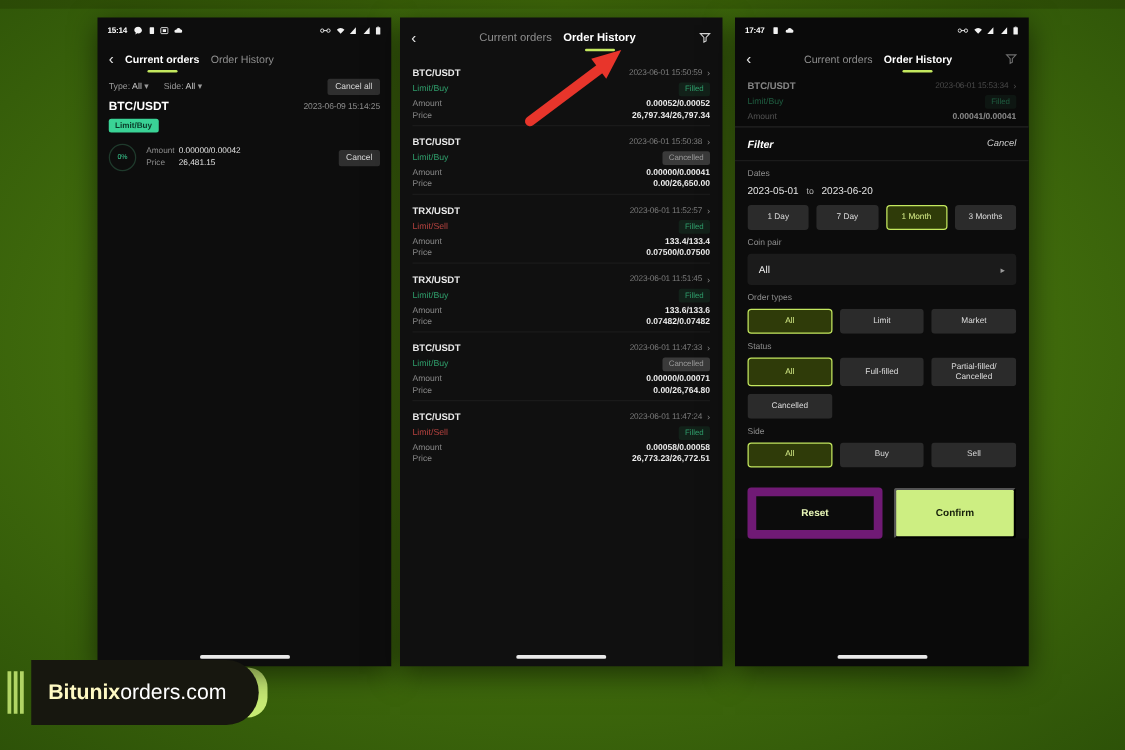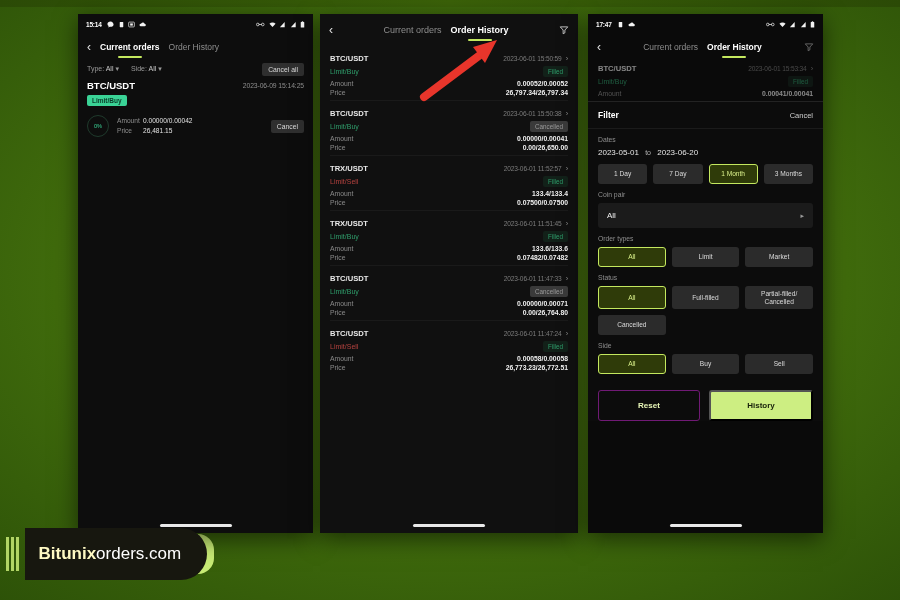--- a/index.html
+++ b/index.html
@@ -94,22 +94,22 @@
   .oline { display: flex; justify-content: space-between; font-size: 6.8px; margin-bottom: 2px; }
   .oline .lbl { color: #8a8a8a; }
   .oline .val { color: #f0f0f0; font-weight: bold; }
 
   
   .arrow-svg { position: absolute; left: 0; top: 0; pointer-events: none; }
 
   
   .sheet { background: #0c0c0c; }
   .sheet-hdr {
-    display: flex; align-items: flex-end; justify-content: space-between;
-    padding: 8px 10px; border-top: 1px solid #232323; border-bottom: 1px solid #1b1b1b;
+    display: flex; align-items: flex-start; justify-content: space-between;
+    padding: 8px 10px; border-top: 1px solid #232323; border-bottom: 1px solid #1b1b1b; font-style: italic;
   }
   .sheet-title { font-size: 8.5px; font-weight: bold; color: #fff; }
   .sheet-close { font-size: 7.5px; color: #cfcfcf; }
   .sec { padding: 7px 10px 0; }
   .sec-lbl { font-size: 6.8px; color: #8e8e8e; margin-bottom: 5px; }
   .daterange { font-size: 8px; color: #e4e4e4; margin-bottom: 7px; }
   .daterange .to { color: #b5b5b5; font-size: 7px; margin: 0 4px; }
   .chips { display: flex; gap: 6px; }
   .chips.wrap { flex-wrap: wrap; }
   .chip {
@@ -121,21 +121,21 @@
   .chip.sel { background: #2f3b09; border-color: #c4e85f; color: #d9f08a; }
   .chip.half { flex: 0 0 calc(33.333% - 4px); }
   .select {
     background: #1b1b1b; border-radius: 3px; padding: 8px 9px;
     display: flex; align-items: center; justify-content: space-between;
     font-size: 8px; color: #f0f0f0;
   }
   .select .caret { color: #9a9a9a; font-size: 7px; }
   .actions { display: flex; gap: 9px; padding: 16px 10px 0; }
   .btn-reset {
-    flex: 1; border: 1px solid #701a75; background: transparent; color: #e9f7b8;
+    flex: 1; border: 7px solid #701a75; background: transparent; color: #e9f7b8;
     border-radius: 3px; padding: 9px 0; font-size: 8px; text-align: center; font-weight: bold;
   }
   .btn-confirm {
     flex: 1; background: #cdee82; color: #17200a; border-radius: 3px;
     padding: 9px 0; font-size: 8px; text-align: center; font-weight: bold;
   }
 
   
   .home-ind {
     position: absolute; bottom: 6px; left: 50%; transform: translateX(-50%);
@@ -509,21 +509,21 @@
       <div class="sec-lbl">Side</div>
       <div class="chips" id="sideChips">
           <div class="chip sel">All</div>
           <div class="chip">Buy</div>
           <div class="chip">Sell</div>
         </div>
     </div>
 
     <div class="actions">
       <button class="btn-reset">Reset</button>
-      <button class="btn-confirm">History</button>
+      <button class="btn-confirm">Confirm</button>
     </div>
   </div>
 
   <div class="home-ind"></div>
 </div>
 
 <div class="wm">
   <div class="wm-bars">
       <i></i>
       <i></i>

